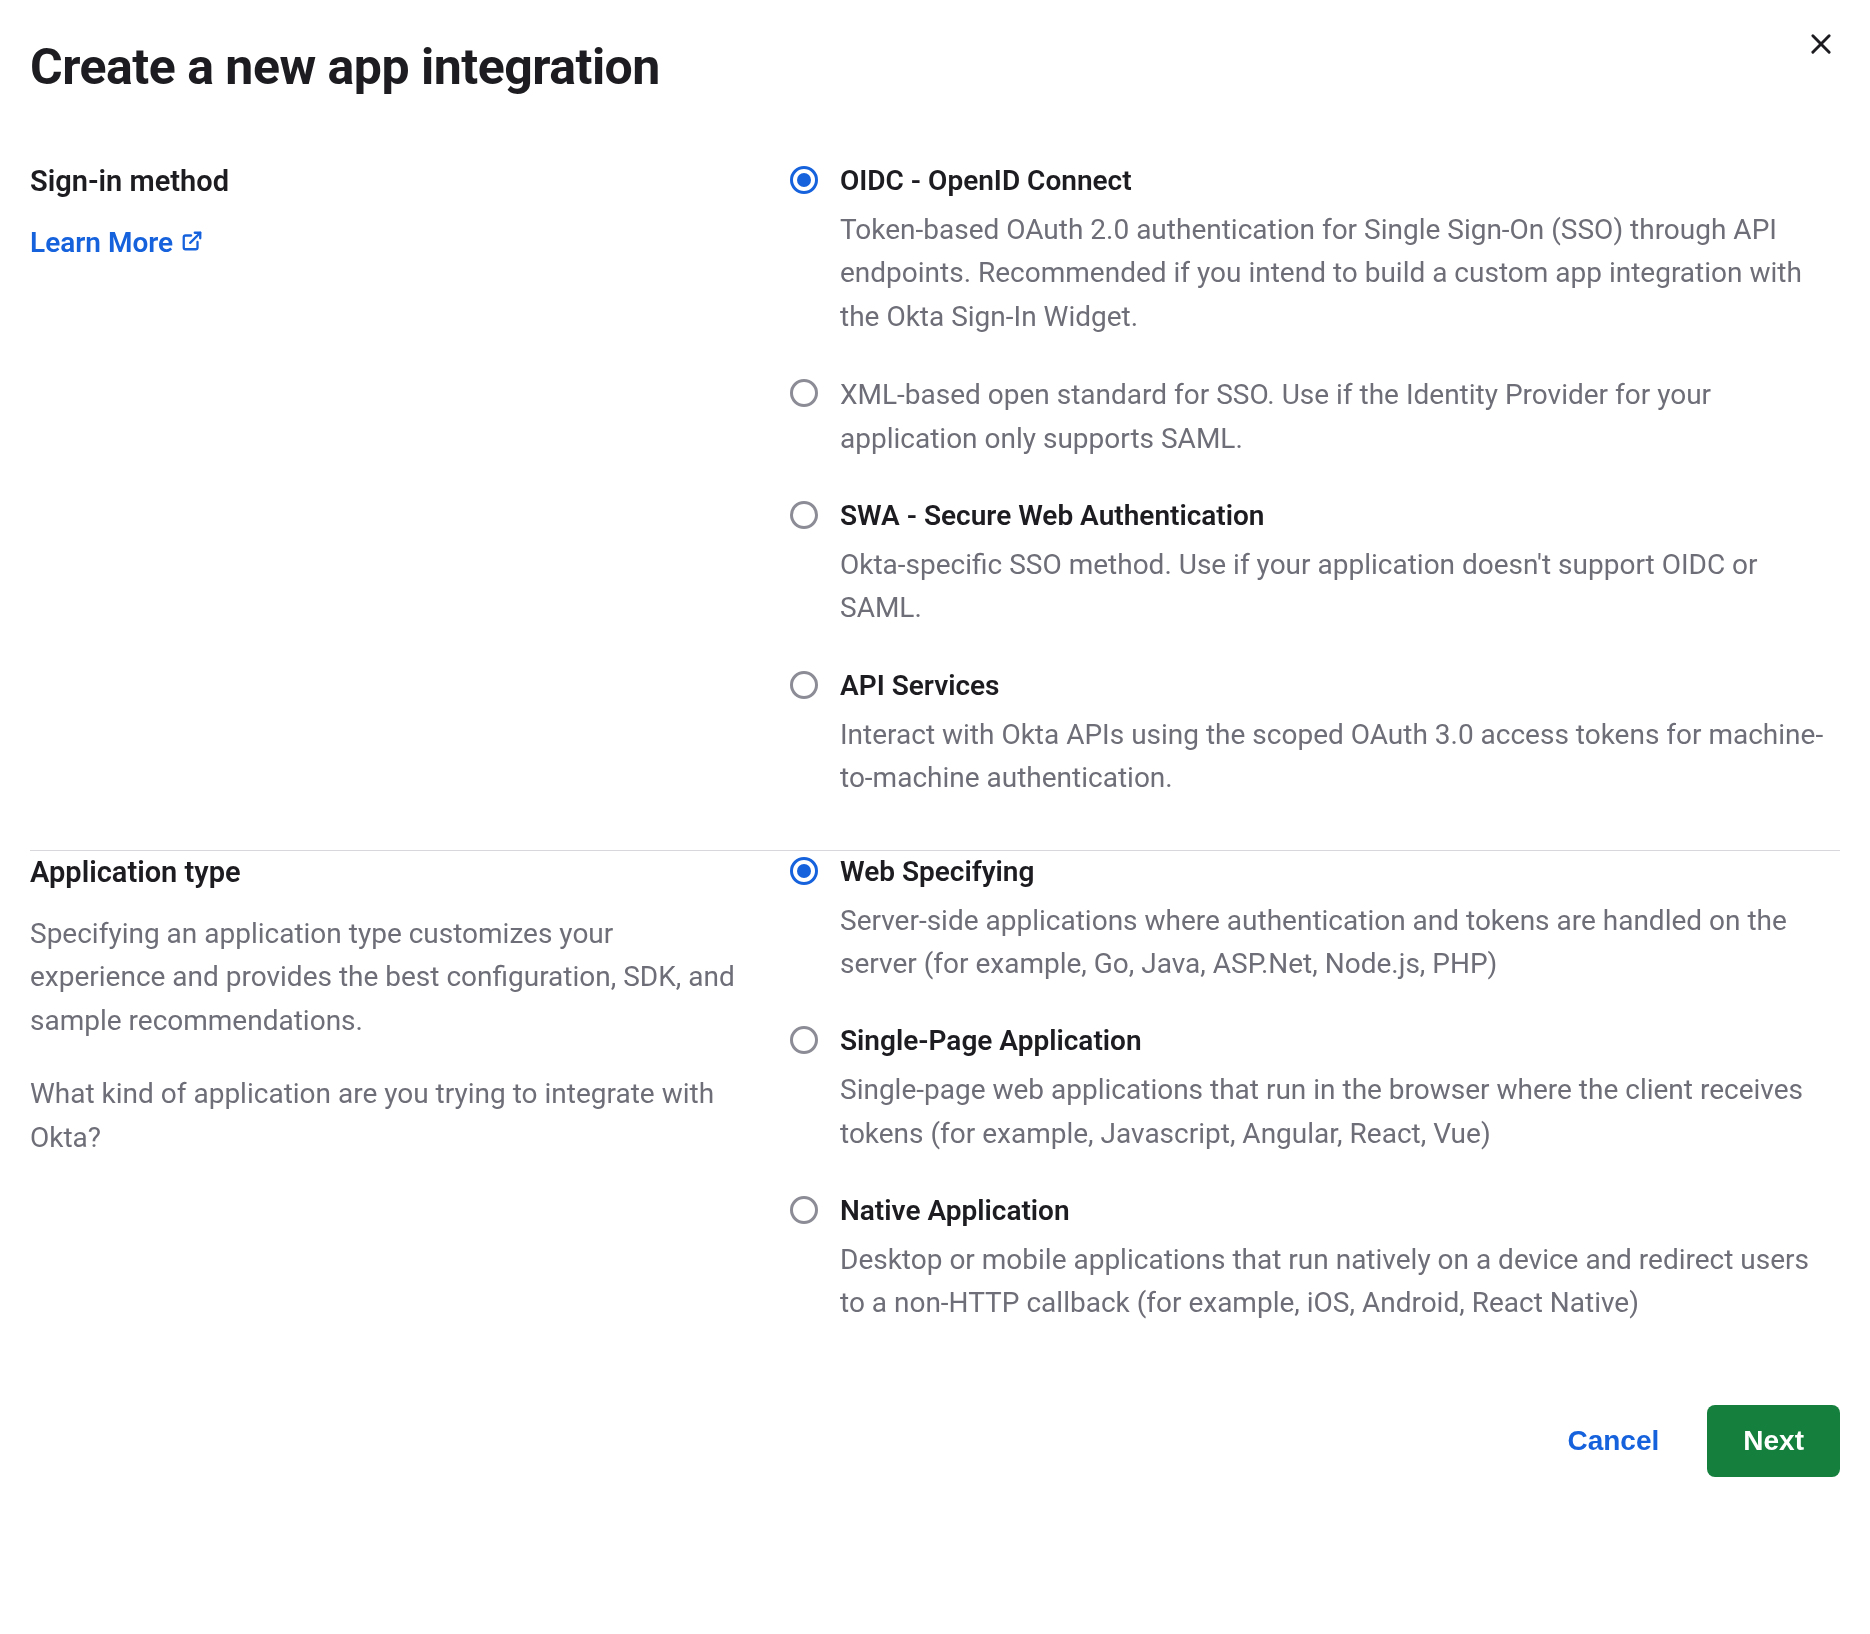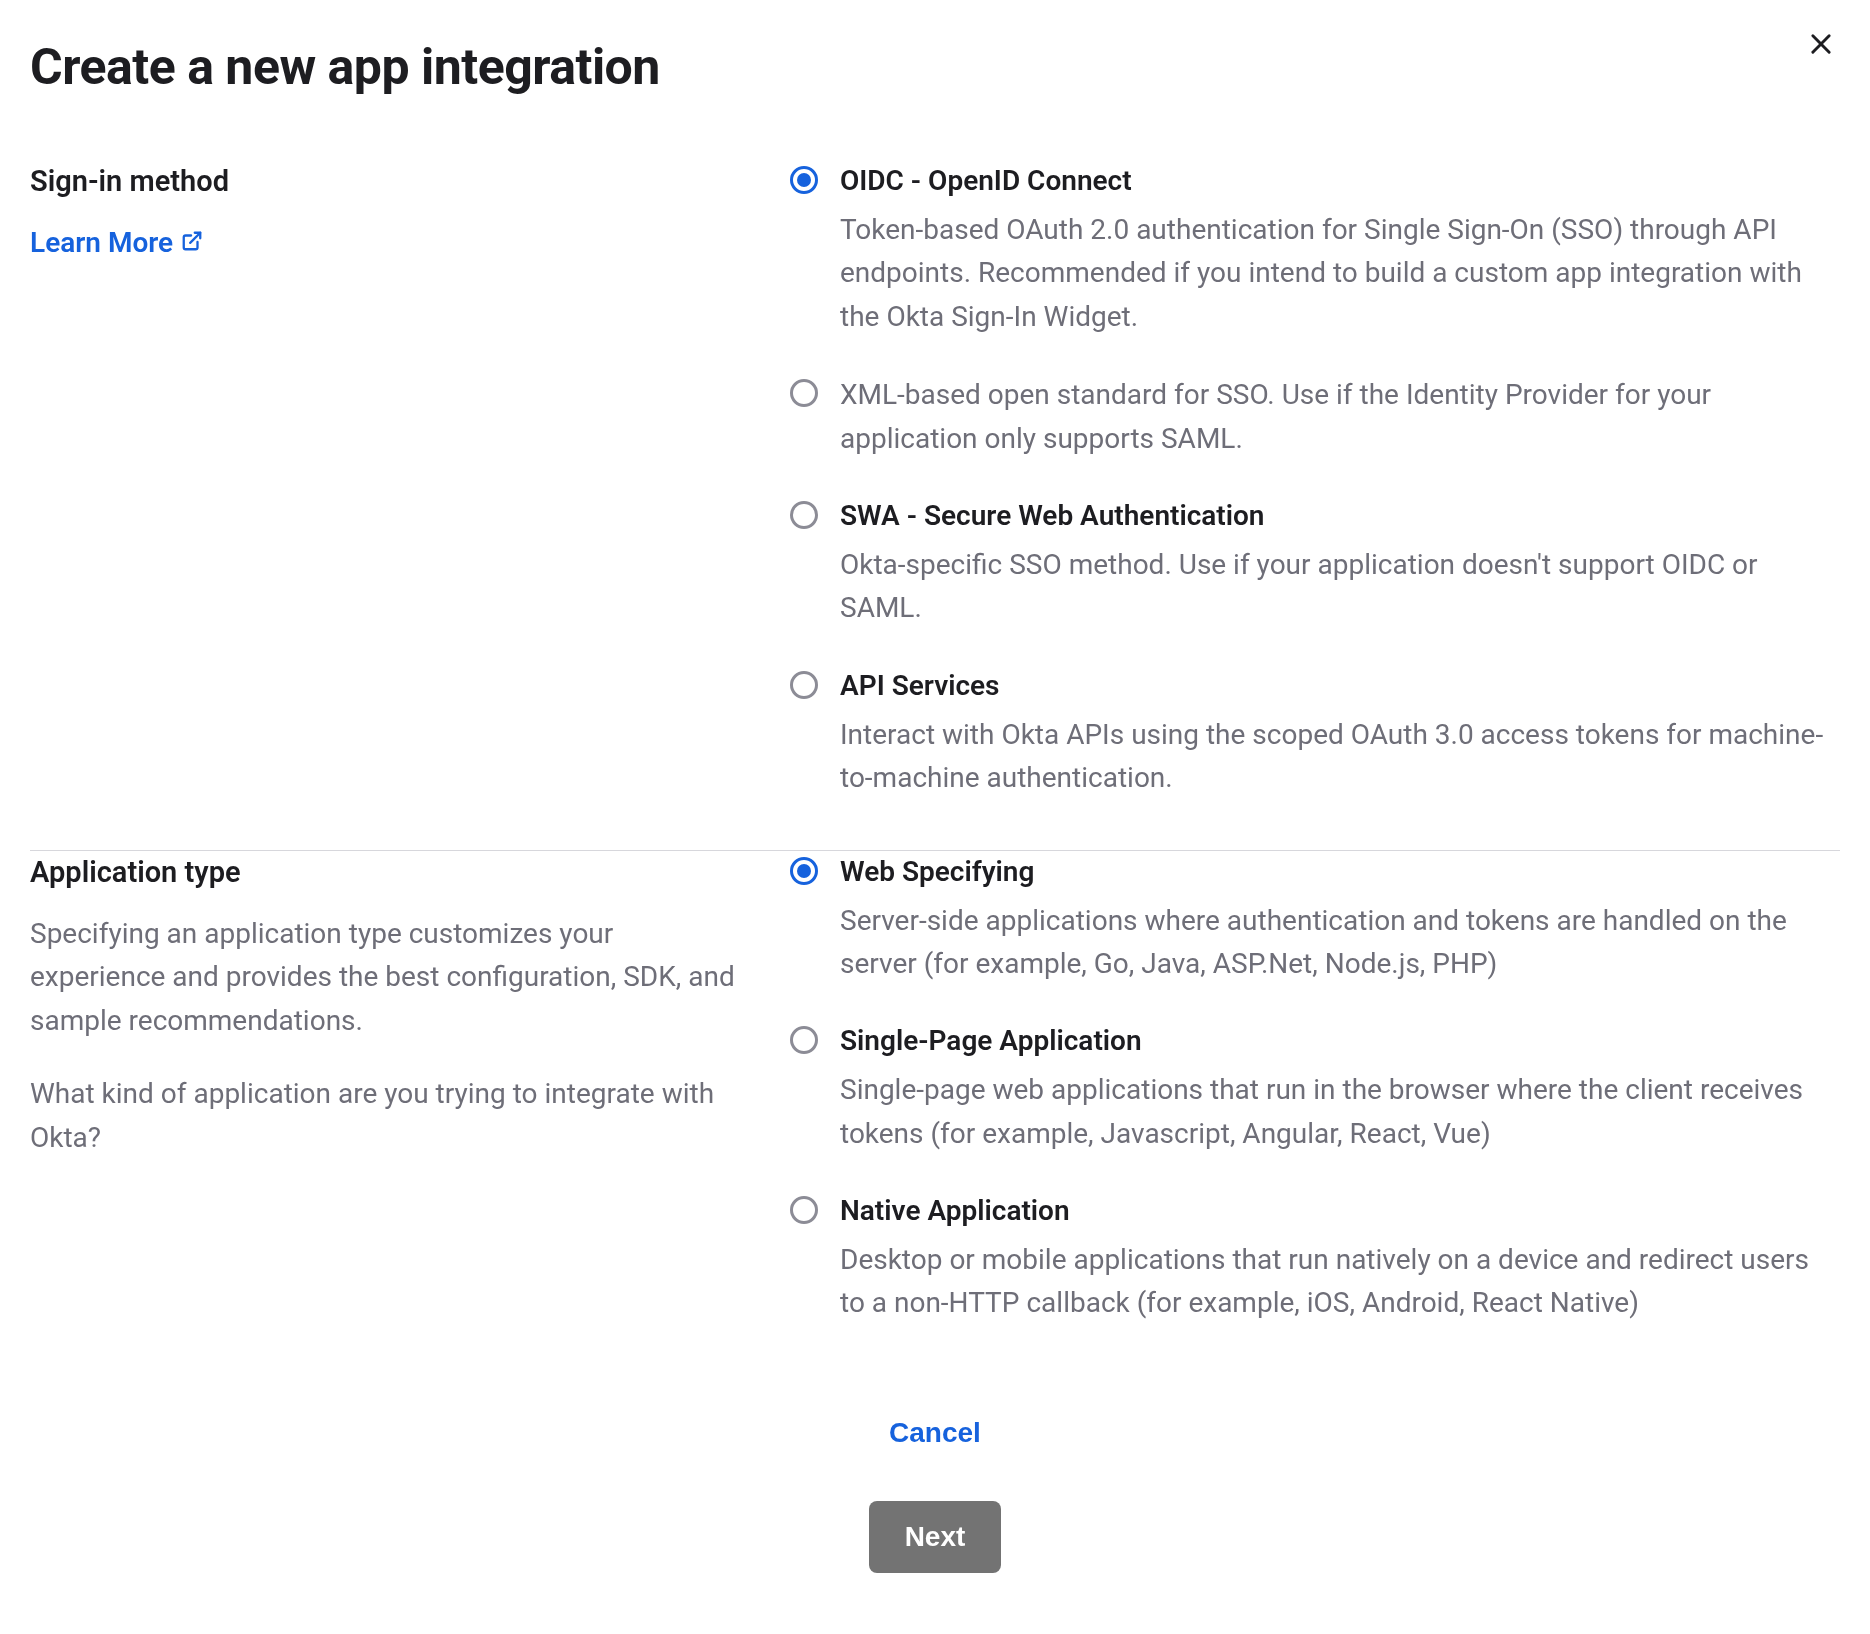--- a/index.html
+++ b/index.html
@@ -128,33 +128,32 @@
       color: #6e6e78;
       font-size: 28px;
       line-height: 1.55;
     }
     .footer {
       display: flex;
       justify-content: flex-end;
       align-items: center;
       gap: 40px;
       margin-top: 30px;
-      flex-direction: column;
     }
     .btn-cancel {
       background: none;
       border: none;
       color: #1662dd;
       font-weight: 600;
       font-size: 28px;
       cursor: pointer;
       padding: 12px 8px;
     }
     .btn-next {
-      background: #737373;
+      background: #15803d;
       color: #fff;
       border: none;
       font-weight: 600;
       font-size: 28px;
       padding: 20px 36px;
       border-radius: 8px;
       cursor: pointer;
     }
   </style>
 </head>

